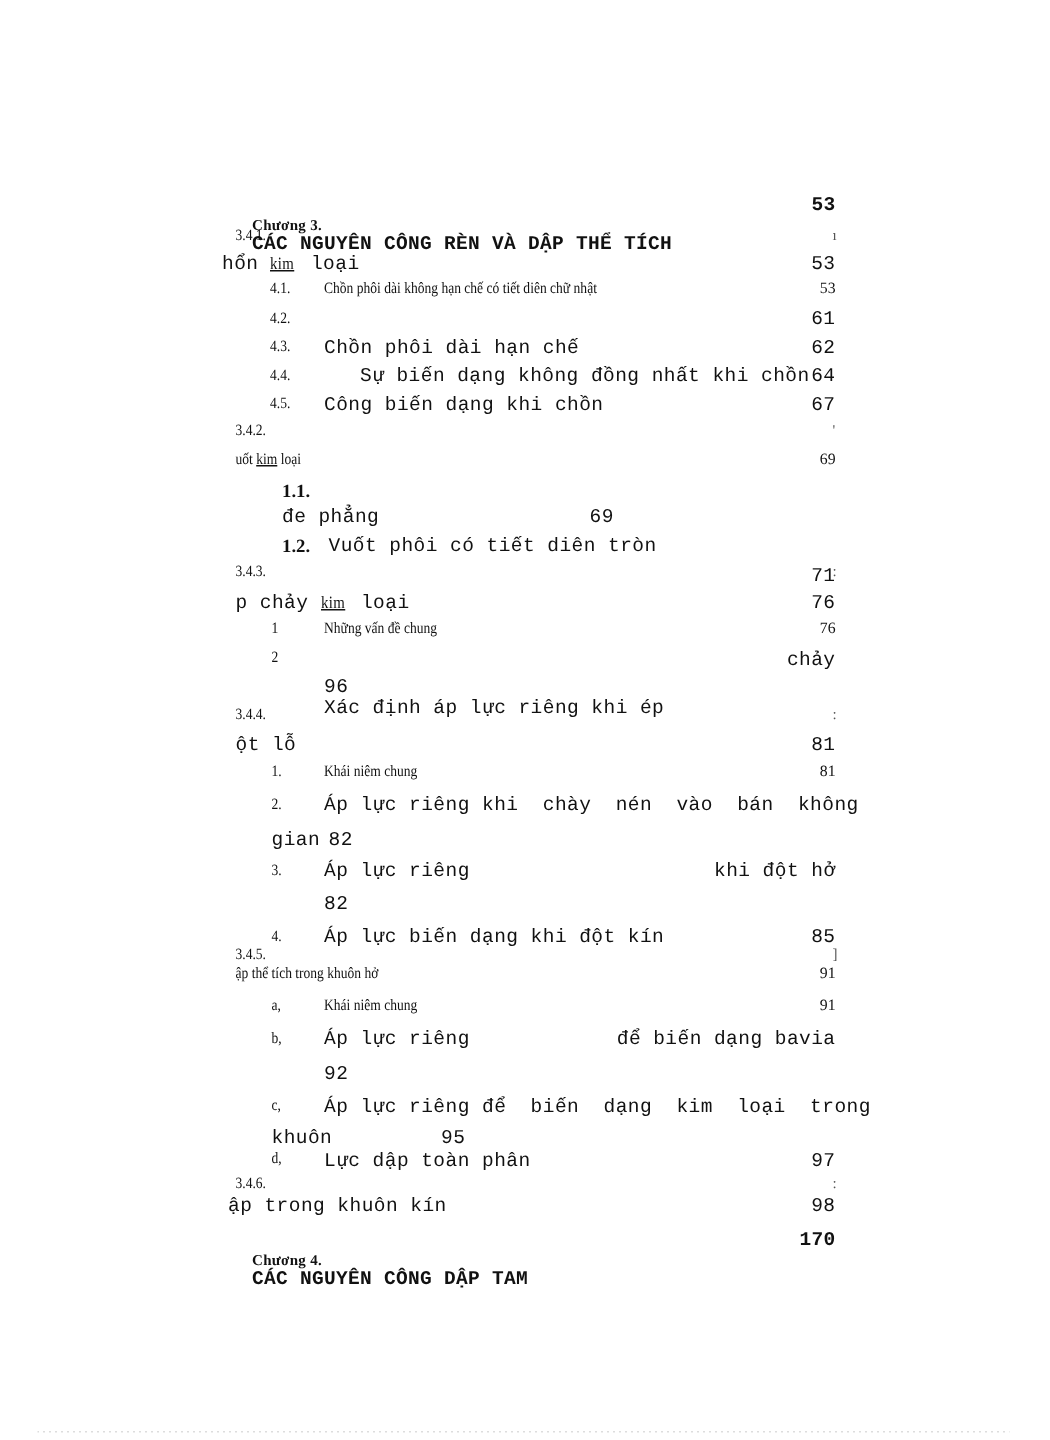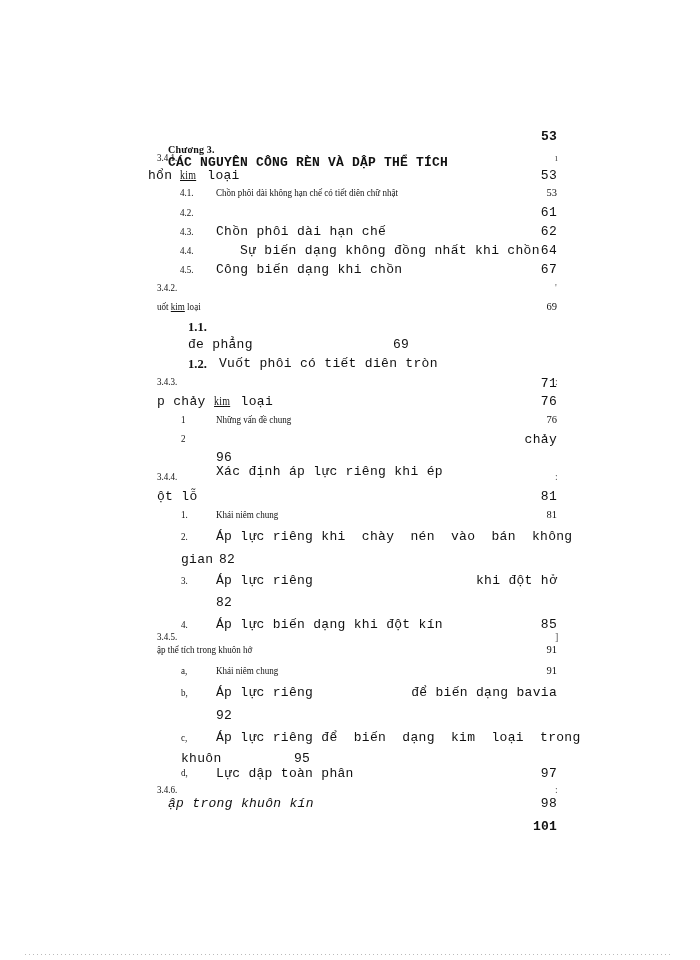--- a/index.html
+++ b/index.html
@@ -122,19 +122,23 @@
   <div class="ln mono" style="left:216px; top:731px;">Áp lực riêng để  biến  dạng  kim  loại  trong</div>
   <div class="ln mono" style="left:181px; top:752px;">khuôn</div>
   <div class="ln mono" style="left:294px; top:752px;">95</div>
 
   <div class="ln small" style="left:181px; top:768px;">d,</div>
   <div class="ln mono" style="left:216px; top:767px;">Lực dập toàn phân</div>
   <div class="pg mono" style="top:767px;">97</div>
 
   <div class="ln small" style="left:157px; top:785px;">3.4.6.</div>
   <div class="edge" style="top:785px;">:</div>
-  <div class="ln mono" style="left:168px; top:797px;font-style:italic;">ập trong khuôn kín</div>
+  <div class="ln mono" style="left:152px; top:797px;">ập trong khuôn kín</div>
   <div class="pg mono" style="top:797px;text-align:center;">98</div>
 
-  <div class="pg chap" style="top:820px;">101</div>
+  <div class="ln chap" style="left:136px; top:820px;">
+    <span class="chapword">Chương 4.</span>
+    <span>CÁC NGUYÊN CÔNG DẬP TAM</span>
+  </div>
+  <div class="pg chap" style="top:820px;">170</div>
 
   <div class="dots"></div>
 </div>
 
 </body></html>

